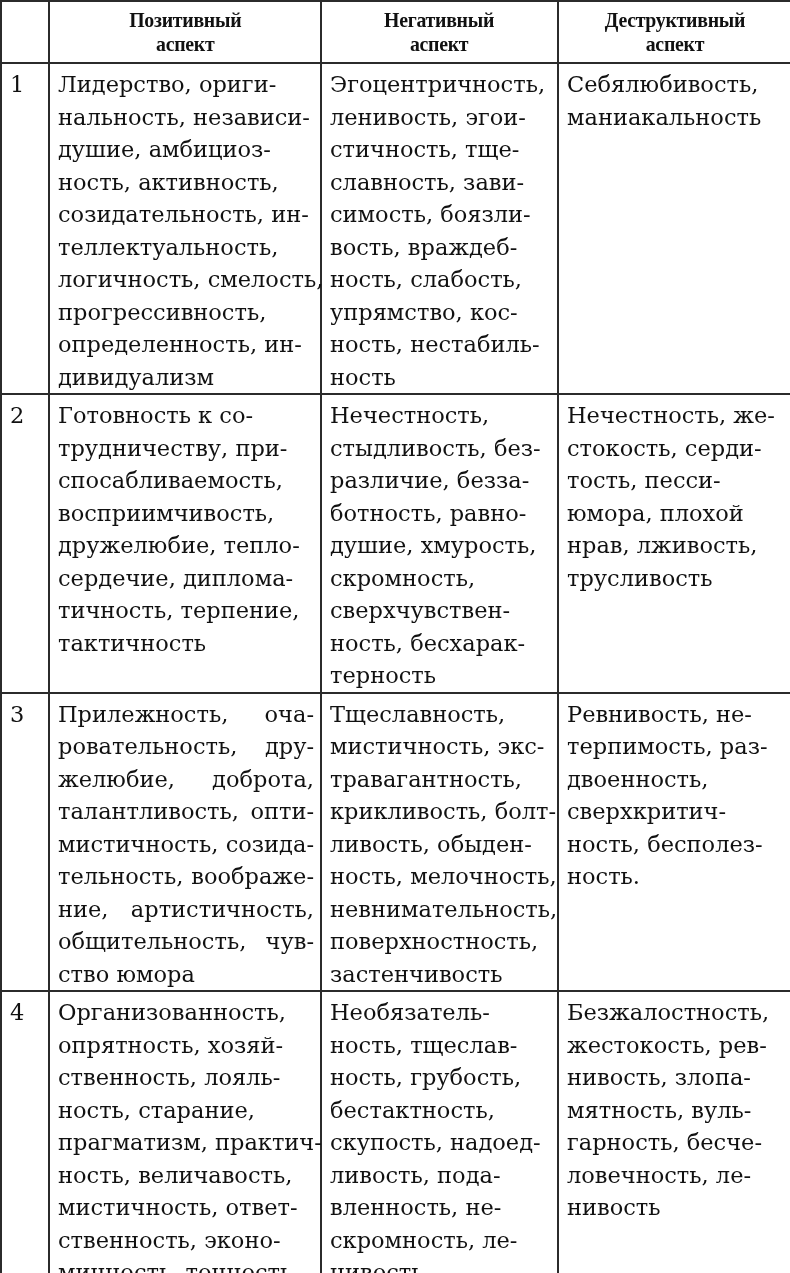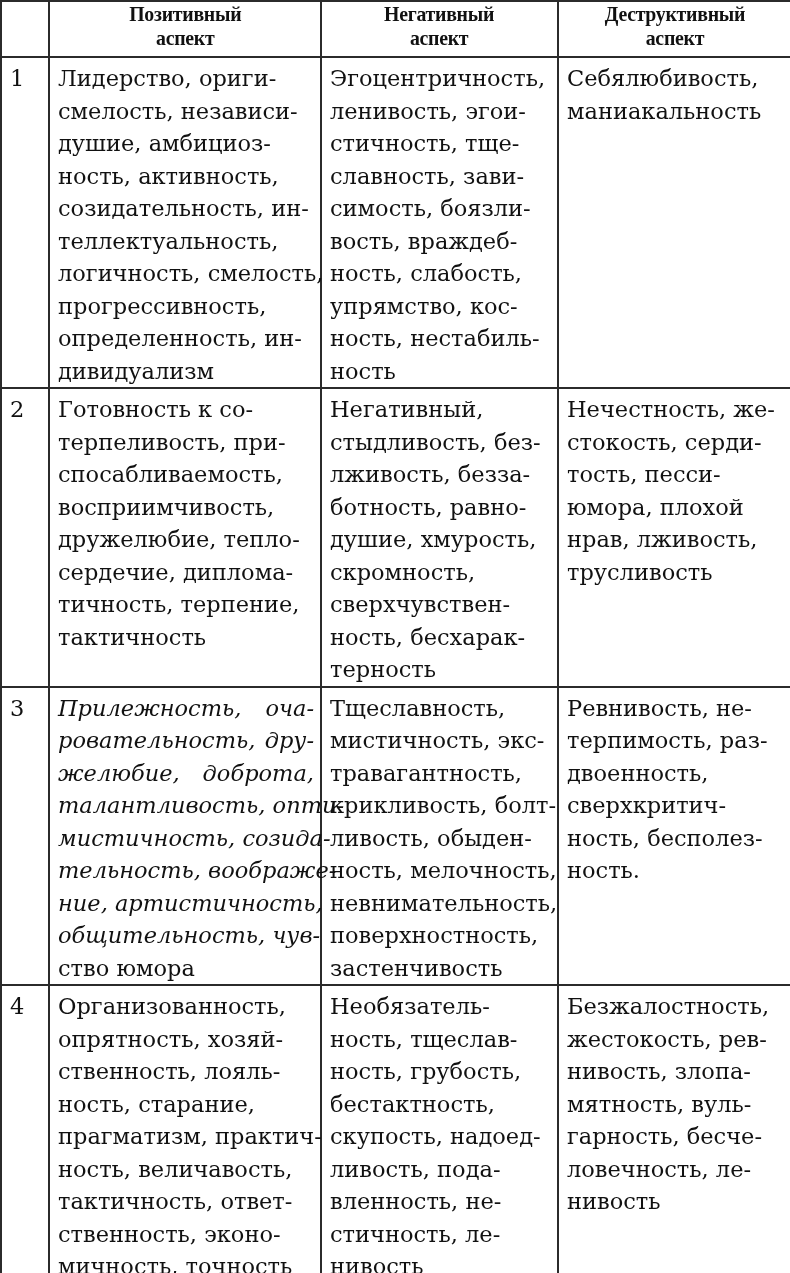--- a/index.html
+++ b/index.html
@@ -16,33 +16,34 @@
       border: 2px solid #2b2b2b;
       vertical-align: top;
       padding: 0;
     }
     table.aspects th {
       font-family: "Liberation Serif", "DejaVu Serif", serif;
       font-weight: bold;
       font-size: 22px;
       line-height: 24px;
       text-align: center;
+      padding-top: 6px;
       height: 54px;
       letter-spacing: -0.3px;
       transform-origin: center;
     }
     th .hdr { display: inline-block; transform: scaleX(0.9); }
     table.aspects td {
       font-size: 22.5px;
       line-height: 32.5px;
       padding: 4px 6px 0 8px;
     }
     td.num { padding-left: 9px; font-size: 24px; }
     .cell-line { display: block; white-space: nowrap; }
-    .cell-line.justify { text-align: justify; text-align-last: justify; font-style: italic; }
+    .cell-line.justify { text-align: justify; text-align-last: justify; }
     col.c0 { width: 48px; }
     col.c1 { width: 272px; }
     col.c2 { width: 237px; }
     col.c3 { width: 233px; }
     tr.r1 { height: 326px; }
     tr.r2 { height: 294px; }
     tr.r3 { height: 293px; }
     tr.r4 { height: 296px; }
   </style>
 </head>
@@ -67,21 +68,21 @@
       <th>
         <span class="hdr"><span class="cell-line">Деструктивный</span><span class="cell-line">аспект</span></span>
       </th>
     </tr>
   </thead>
   <tbody id="tbody">
     <tr class="r1">
       <td class="num">1</td>
       <td>
           <span class="cell-line">Лидерство, ориги-</span>
-          <span class="cell-line">смелость, независи-</span>
+          <span class="cell-line">нальность, независи-</span>
           <span class="cell-line">душие, амбициоз-</span>
           <span class="cell-line">ность, активность,</span>
           <span class="cell-line">созидательность, ин-</span>
           <span class="cell-line">теллектуальность,</span>
           <span class="cell-line">логичность, смелость,</span>
           <span class="cell-line">прогрессивность,</span>
           <span class="cell-line">определенность, ин-</span>
           <span class="cell-line">дивидуализм</span>
         </td>
       <td>
@@ -98,32 +99,32 @@
         </td>
       <td>
           <span class="cell-line">Себялюбивость,</span>
           <span class="cell-line">маниакальность</span>
         </td>
     </tr>
     <tr class="r2">
       <td class="num">2</td>
       <td>
           <span class="cell-line">Готовность к со-</span>
-          <span class="cell-line">терпеливость, при-</span>
+          <span class="cell-line">трудничеству, при-</span>
           <span class="cell-line">спосабливаемость,</span>
           <span class="cell-line">восприимчивость,</span>
           <span class="cell-line">дружелюбие, тепло-</span>
           <span class="cell-line">сердечие, диплома-</span>
           <span class="cell-line">тичность, терпение,</span>
           <span class="cell-line">тактичность</span>
         </td>
       <td>
-          <span class="cell-line">Негативный,</span>
+          <span class="cell-line">Нечестность,</span>
           <span class="cell-line">стыдливость, без-</span>
-          <span class="cell-line">лживость, безза-</span>
+          <span class="cell-line">различие, безза-</span>
           <span class="cell-line">ботность, равно-</span>
           <span class="cell-line">душие, хмурость,</span>
           <span class="cell-line">скромность,</span>
           <span class="cell-line">сверхчувствен-</span>
           <span class="cell-line">ность, бесхарак-</span>
           <span class="cell-line">терность</span>
         </td>
       <td>
           <span class="cell-line">Нечестность, же-</span>
           <span class="cell-line">стокость, серди-</span>
@@ -168,33 +169,33 @@
     </tr>
     <tr class="r4">
       <td class="num">4</td>
       <td>
           <span class="cell-line">Организованность,</span>
           <span class="cell-line">опрятность, хозяй-</span>
           <span class="cell-line">ственность, лояль-</span>
           <span class="cell-line">ность, старание,</span>
           <span class="cell-line">прагматизм, практич-</span>
           <span class="cell-line">ность, величавость,</span>
-          <span class="cell-line">тактичность, ответ-</span>
+          <span class="cell-line">мистичность, ответ-</span>
           <span class="cell-line">ственность, эконо-</span>
           <span class="cell-line">мичность, точность</span>
         </td>
       <td>
           <span class="cell-line">Необязатель-</span>
           <span class="cell-line">ность, тщеслав-</span>
           <span class="cell-line">ность, грубость,</span>
           <span class="cell-line">бестактность,</span>
           <span class="cell-line">скупость, надоед-</span>
           <span class="cell-line">ливость, пода-</span>
           <span class="cell-line">вленность, не-</span>
-          <span class="cell-line">стичность, ле-</span>
+          <span class="cell-line">скромность, ле-</span>
           <span class="cell-line">нивость</span>
         </td>
       <td>
           <span class="cell-line">Безжалостность,</span>
           <span class="cell-line">жестокость, рев-</span>
           <span class="cell-line">нивость, злопа-</span>
           <span class="cell-line">мятность, вуль-</span>
           <span class="cell-line">гарность, бесче-</span>
           <span class="cell-line">ловечность, ле-</span>
           <span class="cell-line">нивость</span>

